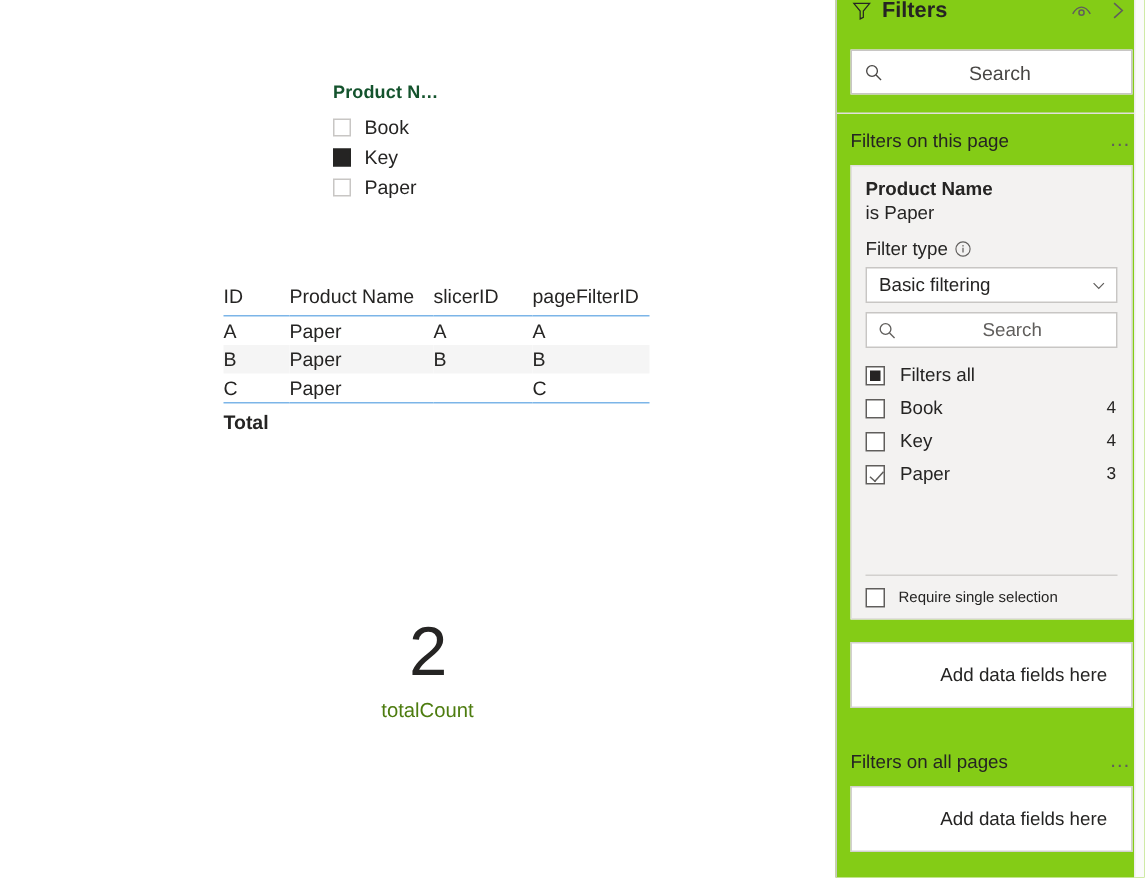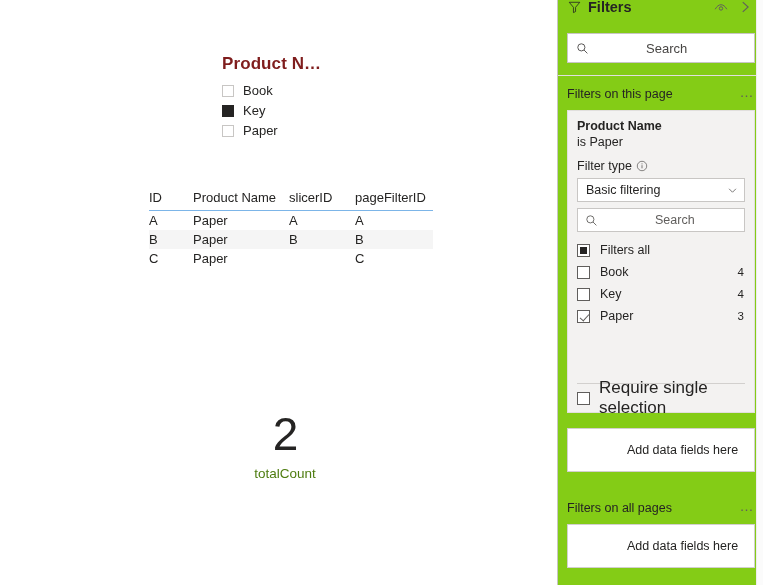--- a/index.html
+++ b/index.html
@@ -27,23 +27,23 @@
   }
 
   
   #slicer-visual {
     position: absolute;
     left: 222px;
     top: 54px;
     width: 140px;
   }
   .slicer-title {
-    font-size: 17px;
+    font-size: 12px;
     font-weight: 700;
-    color: #7f1d1d;
+    color: #14532d;
     letter-spacing: 0.1px;
     margin-bottom: 7px;
     white-space: nowrap;
     overflow: hidden;
   }
   .slicer-item {
     display: flex;
     align-items: center;
     height: 19px;
     margin-bottom: 1px;
@@ -362,21 +362,21 @@
     background: #d2d0ce;
     margin: 0 0 0 0;
   }
   .single-sel-row {
     display: flex;
     align-items: center;
     height: 28px;
     cursor: pointer;
   }
   .single-sel-row .vbox { margin-right: 9px; }
-  .single-sel-label { font-size: 17px; color: #252423; }
+  .single-sel-label { font-size: 10px; color: #252423; }
 
   
   .dropzone {
     position: absolute;
     left: 9px;
     width: 188px;
     height: 44px;
     border: 1px solid #d2d0ce;
     box-sizing: border-box;
     background: #ffffff;
@@ -455,20 +455,26 @@
           <td>Paper</td>
           <td>B</td>
           <td>B</td>
         </tr>
         <tr>
           <td>C</td>
           <td>Paper</td>
           <td></td>
           <td>C</td>
         </tr>
+        <tr class="total-row">
+          <td>Total</td>
+          <td></td>
+          <td></td>
+          <td></td>
+        </tr>
       </tbody>
     </table>
   </div>
 
   <div id="card-visual">
     <div class="card-value">2</div>
     <div class="card-label">totalCount</div>
   </div>
 
 </div>

